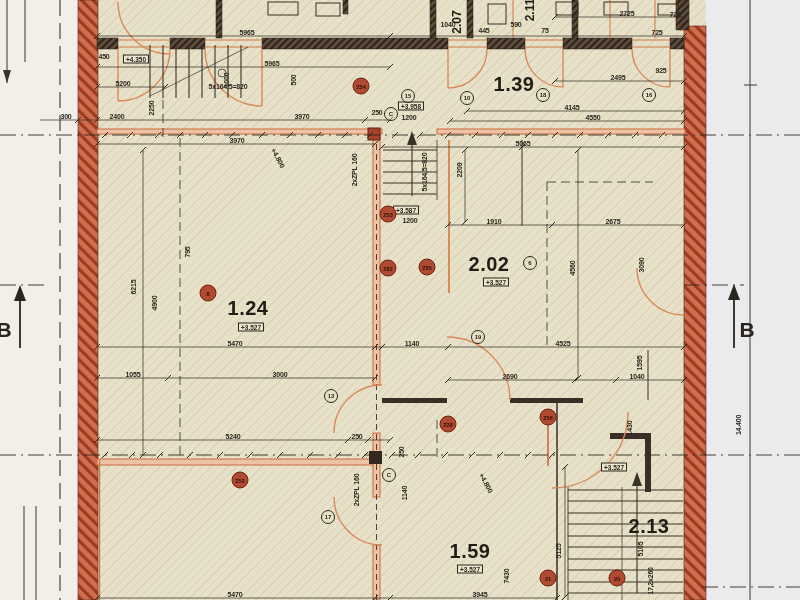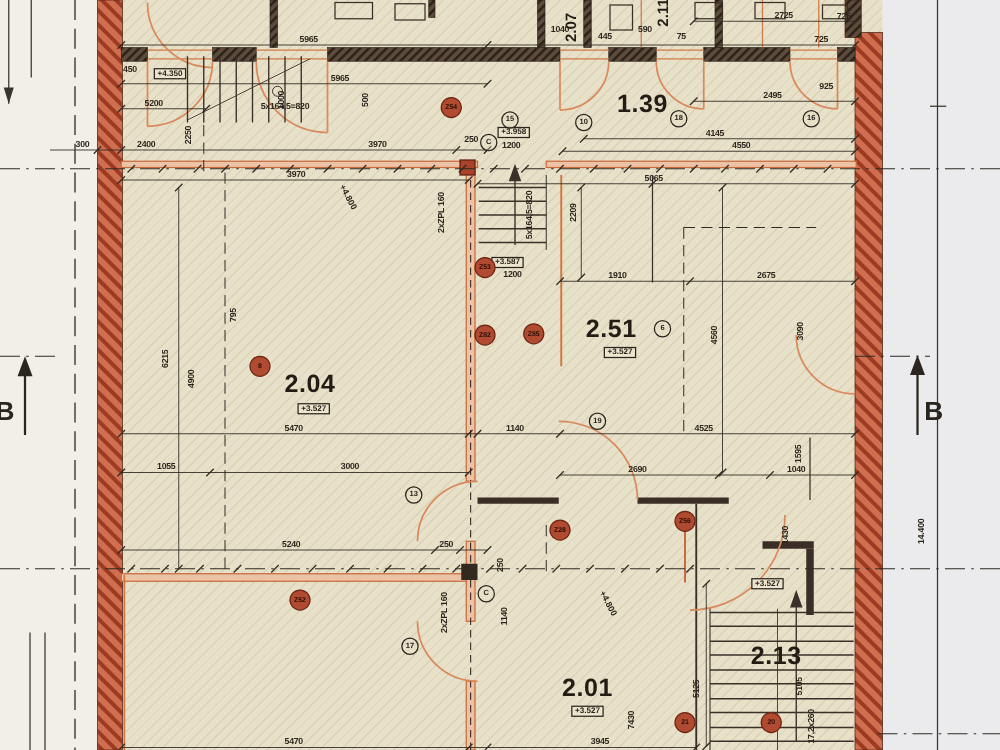--- a/index.html
+++ b/index.html
@@ -390,27 +390,27 @@
       <div class="dim" style="left: 404px; top: 493px; transform: translate(-50%, -50%) rotate(-90deg);">1140</div>
       <div class="dim" style="left: 401px; top: 452px; transform: translate(-50%, -50%) rotate(-90deg);">250</div>
       <div class="dim" style="left: 558px; top: 551px; transform: translate(-50%, -50%) rotate(-90deg);">5125</div>
       <div class="dim" style="left: 640px; top: 549px; transform: translate(-50%, -50%) rotate(-90deg);">5105</div>
       <div class="dim" style="left: 506px; top: 576px; transform: translate(-50%, -50%) rotate(-90deg);">7430</div>
       <div class="dim" style="left: 650px; top: 581px; transform: translate(-50%, -50%) rotate(-90deg);">17,2x260</div>
       <div class="dim" style="left: 738px; top: 425px; transform: translate(-50%, -50%) rotate(-90deg);">14.400</div>
       <div class="note" style="left: 278px; top: 158px; transform: translate(-50%, -50%) rotate(62deg);">+4.800</div>
       <div class="note" style="left: 486px; top: 483px; transform: translate(-50%, -50%) rotate(62deg);">+4.800</div>
       <div class="room-label" style="left: 514px; top: 84px;">1.39</div>
-      <div class="room-label" style="left: 248px; top: 308px;">2.04</div>
+      <div class="room-label" style="left: 248px; top: 308px;">1.24</div>
       <div class="level-box" style="left: 251px; top: 327px;">+3.527</div>
-      <div class="room-label" style="left: 489px; top: 264px;">2.51</div>
+      <div class="room-label" style="left: 489px; top: 264px;">2.02</div>
       <div class="level-box" style="left: 496px; top: 282px;">+3.527</div>
-      <div class="room-label" style="left: 470px; top: 551px;">2.01</div>
+      <div class="room-label" style="left: 470px; top: 551px;">1.59</div>
       <div class="level-box" style="left: 470px; top: 569px;">+3.527</div>
-      <div class="room-label" style="left: 621px; top: 526px;">2.13</div>
+      <div class="room-label" style="left: 649px; top: 526px;">2.13</div>
       <div class="room-label sm" style="left: 457px; top: 22px; transform: translate(-50%, -50%) rotate(-90deg);">2.07</div>
       <div class="room-label sm" style="left: 530px; top: 10px; transform: translate(-50%, -50%) rotate(-90deg);">2.11</div>
       <div class="level-box" style="left: 136px; top: 59px;">+4.350</div>
       <div class="level-box" style="left: 411px; top: 106px;">+3.958</div>
       <div class="dim" style="left: 409px; top: 117px;">1200</div>
       <div class="level-box" style="left: 406px; top: 210px;">+3.587</div>
       <div class="dim" style="left: 410px; top: 220px;">1200</div>
       <div class="level-box" style="left: 614px; top: 467px;">+3.527</div>
       <div class="m-red" style="left: 361px; top: 86px;">Z54</div>
       <div class="m-red" style="left: 388px; top: 214px;">Z53</div>

